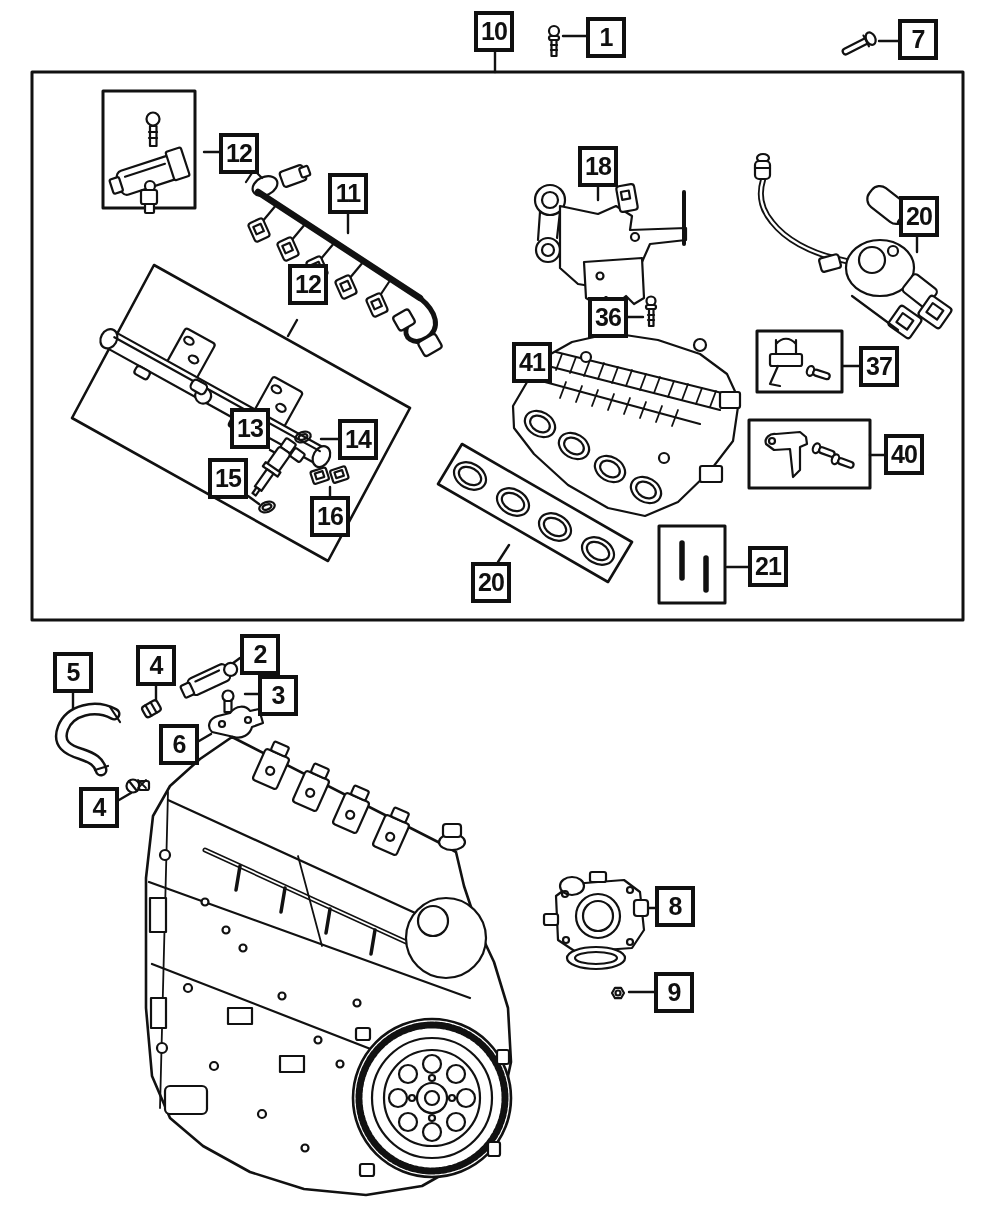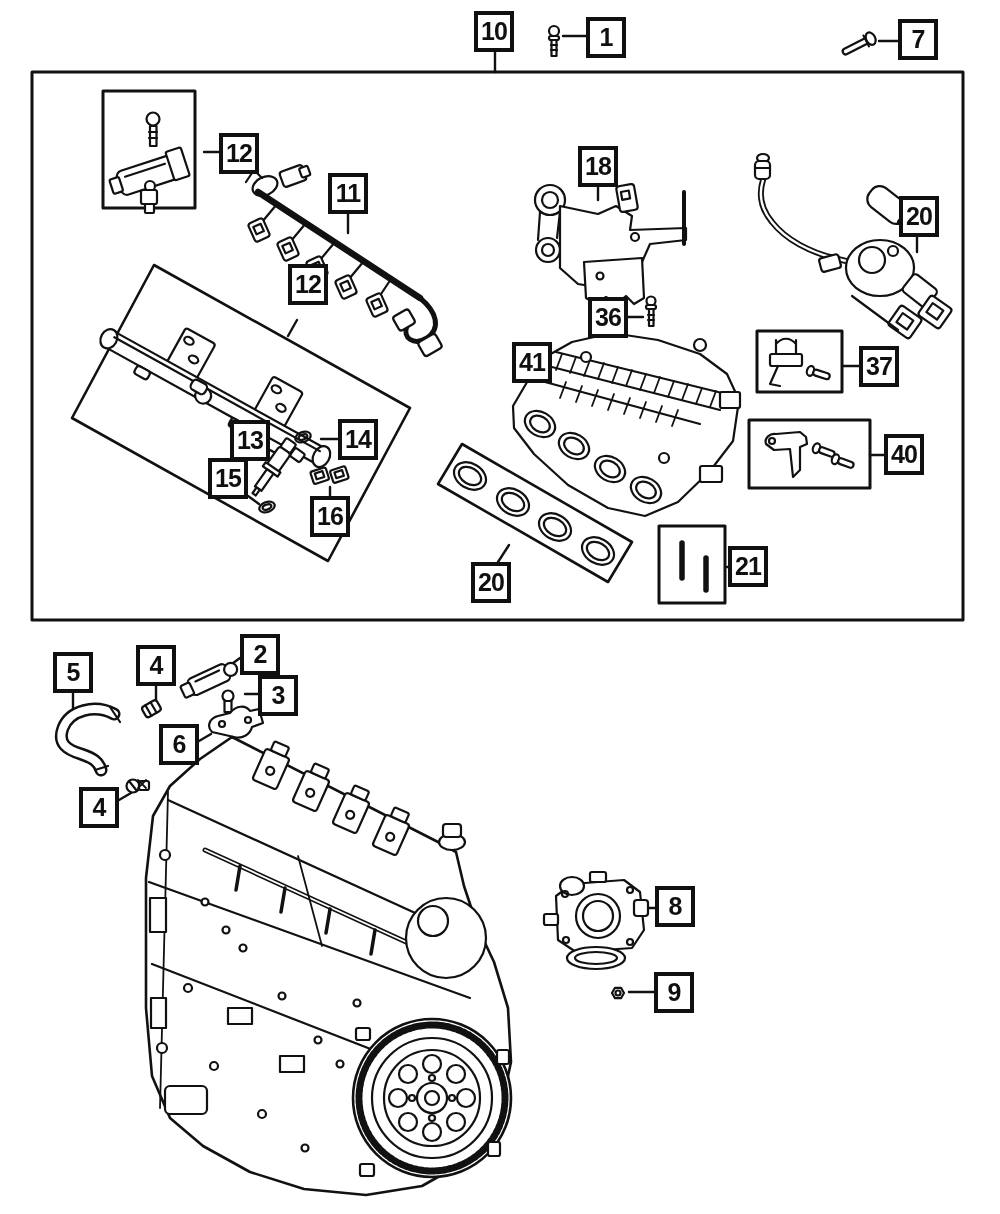--- a/index.html
+++ b/index.html
@@ -435,26 +435,26 @@
   <div class="callout" style="left:898px;top:19px">7</div>
   <div class="callout" style="left:219px;top:133px">12</div>
   <div class="callout" style="left:328px;top:173px">11</div>
   <div class="callout" style="left:288px;top:264px">12</div>
   <div class="callout" style="left:578px;top:146px">18</div>
   <div class="callout" style="left:899px;top:196px">20</div>
   <div class="callout" style="left:588px;top:297px">36</div>
   <div class="callout" style="left:512px;top:342px">41</div>
   <div class="callout" style="left:859px;top:346px">37</div>
   <div class="callout" style="left:884px;top:434px">40</div>
-  <div class="callout" style="left:230px;top:420px">13</div>
+  <div class="callout" style="left:230px;top:408px">13</div>
   <div class="callout" style="left:338px;top:419px">14</div>
   <div class="callout" style="left:208px;top:458px">15</div>
   <div class="callout" style="left:310px;top:496px">16</div>
   <div class="callout" style="left:471px;top:562px">20</div>
-  <div class="callout" style="left:728px;top:546px">21</div>
+  <div class="callout" style="left:748px;top:546px">21</div>
   <div class="callout" style="left:53px;top:652px">5</div>
   <div class="callout" style="left:136px;top:645px">4</div>
   <div class="callout" style="left:240px;top:634px">2</div>
   <div class="callout" style="left:258px;top:675px">3</div>
   <div class="callout" style="left:159px;top:724px">6</div>
   <div class="callout" style="left:79px;top:787px">4</div>
   <div class="callout" style="left:655px;top:886px">8</div>
   <div class="callout" style="left:654px;top:972px">9</div>
 </div>
 

